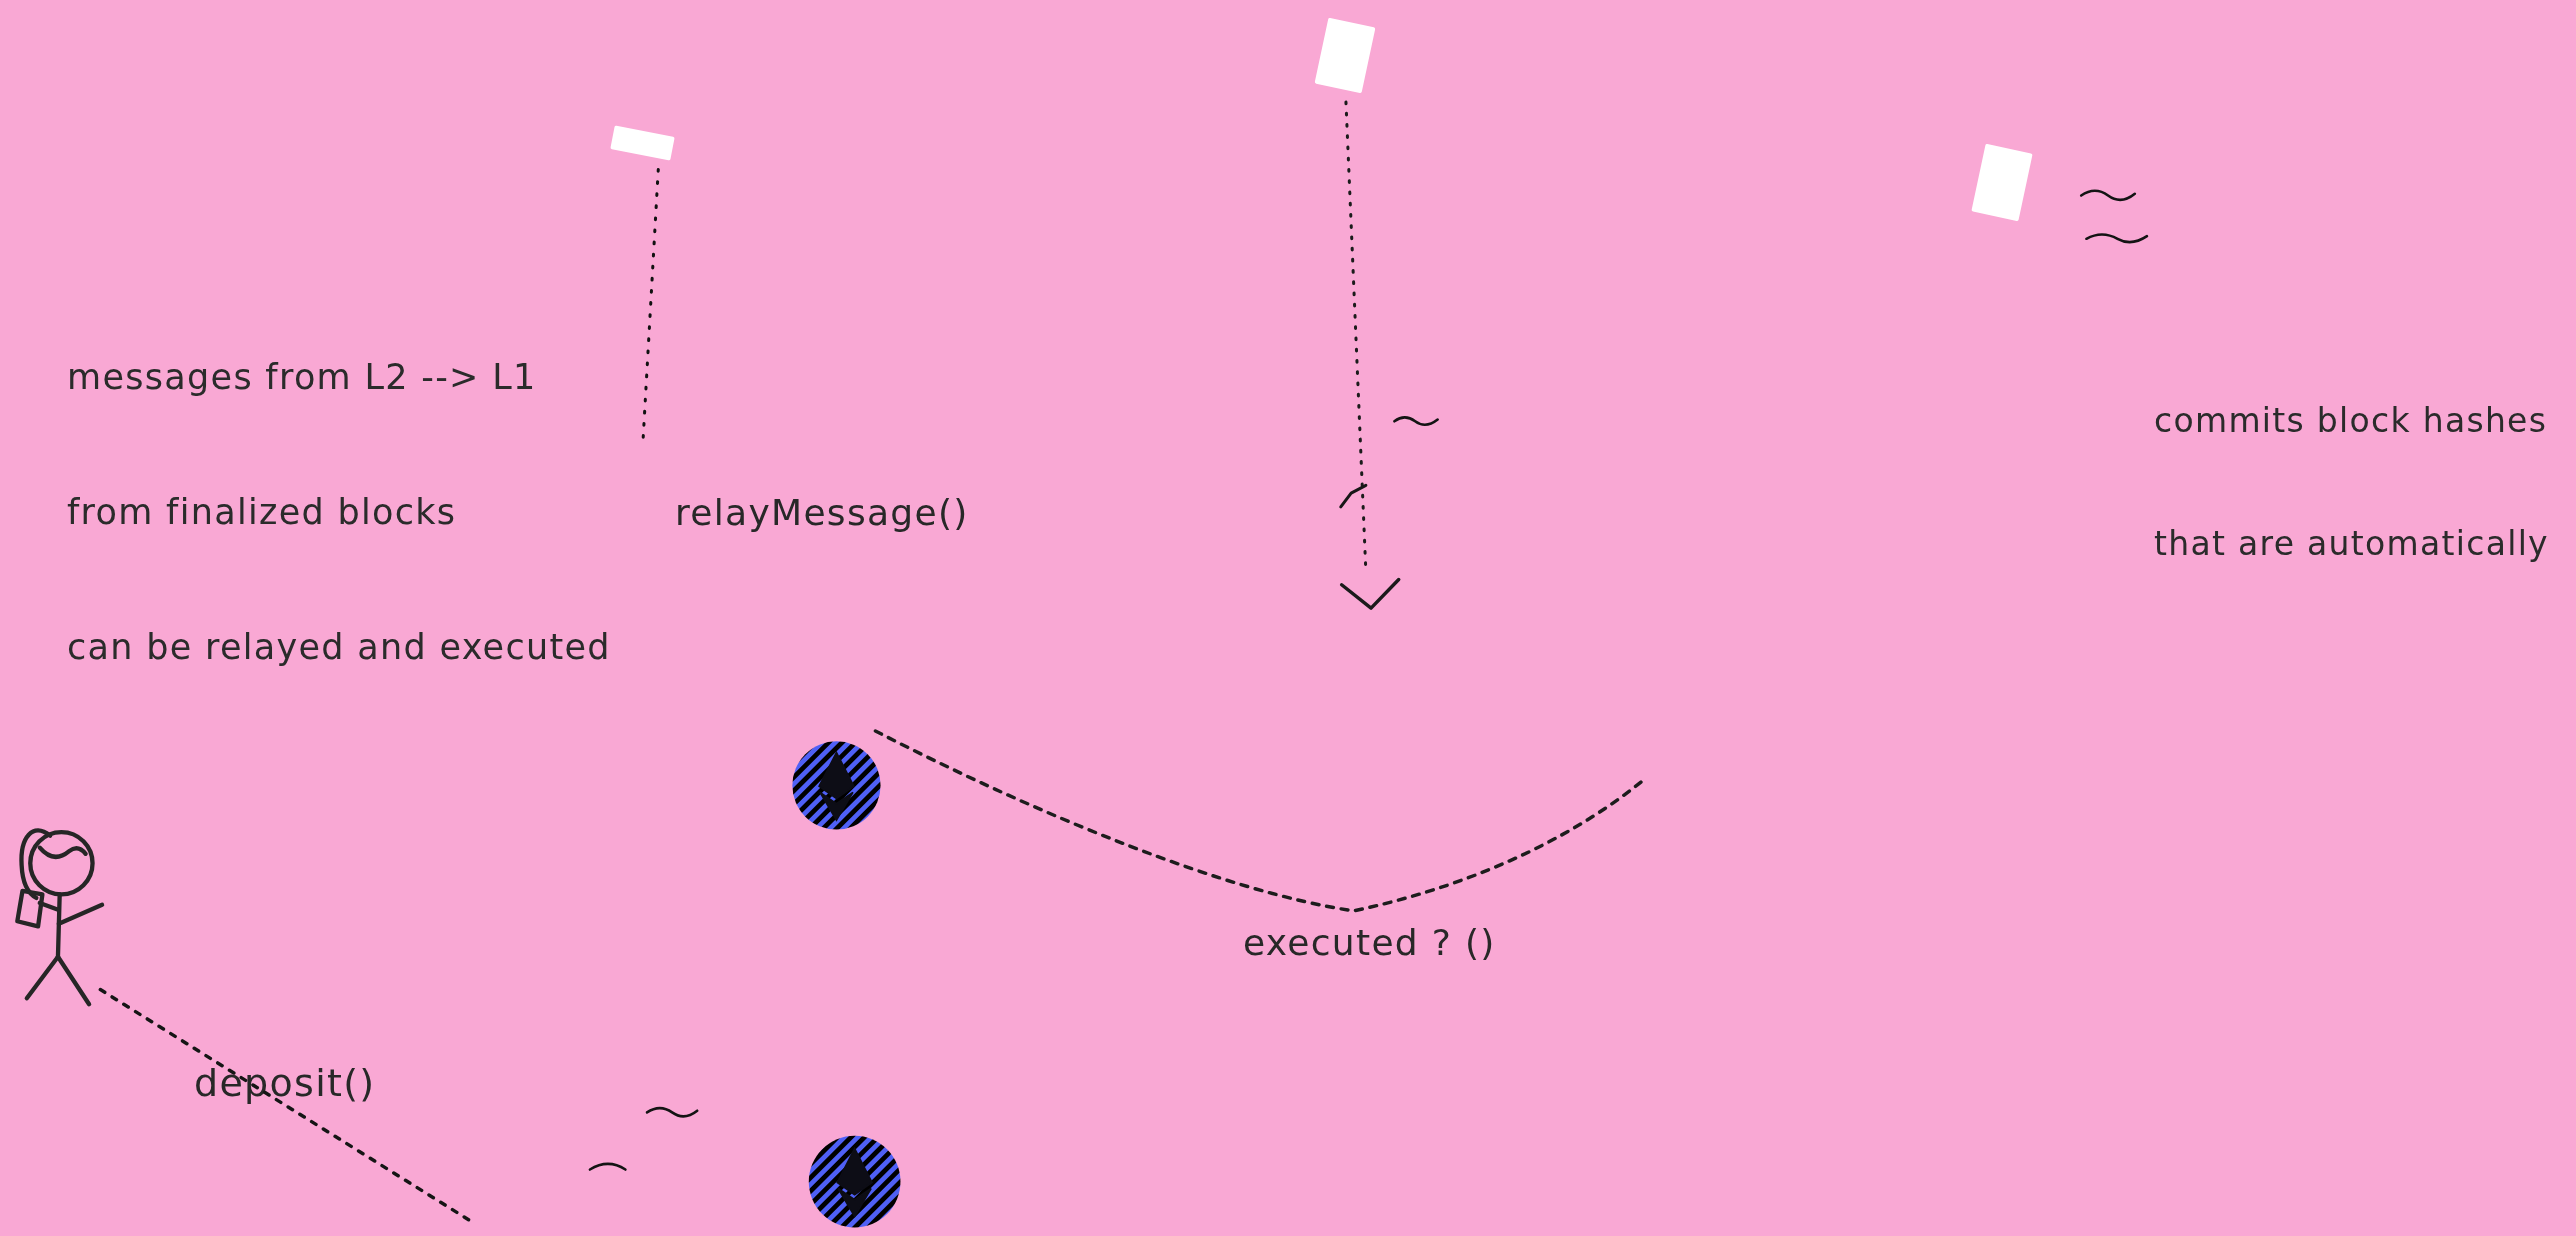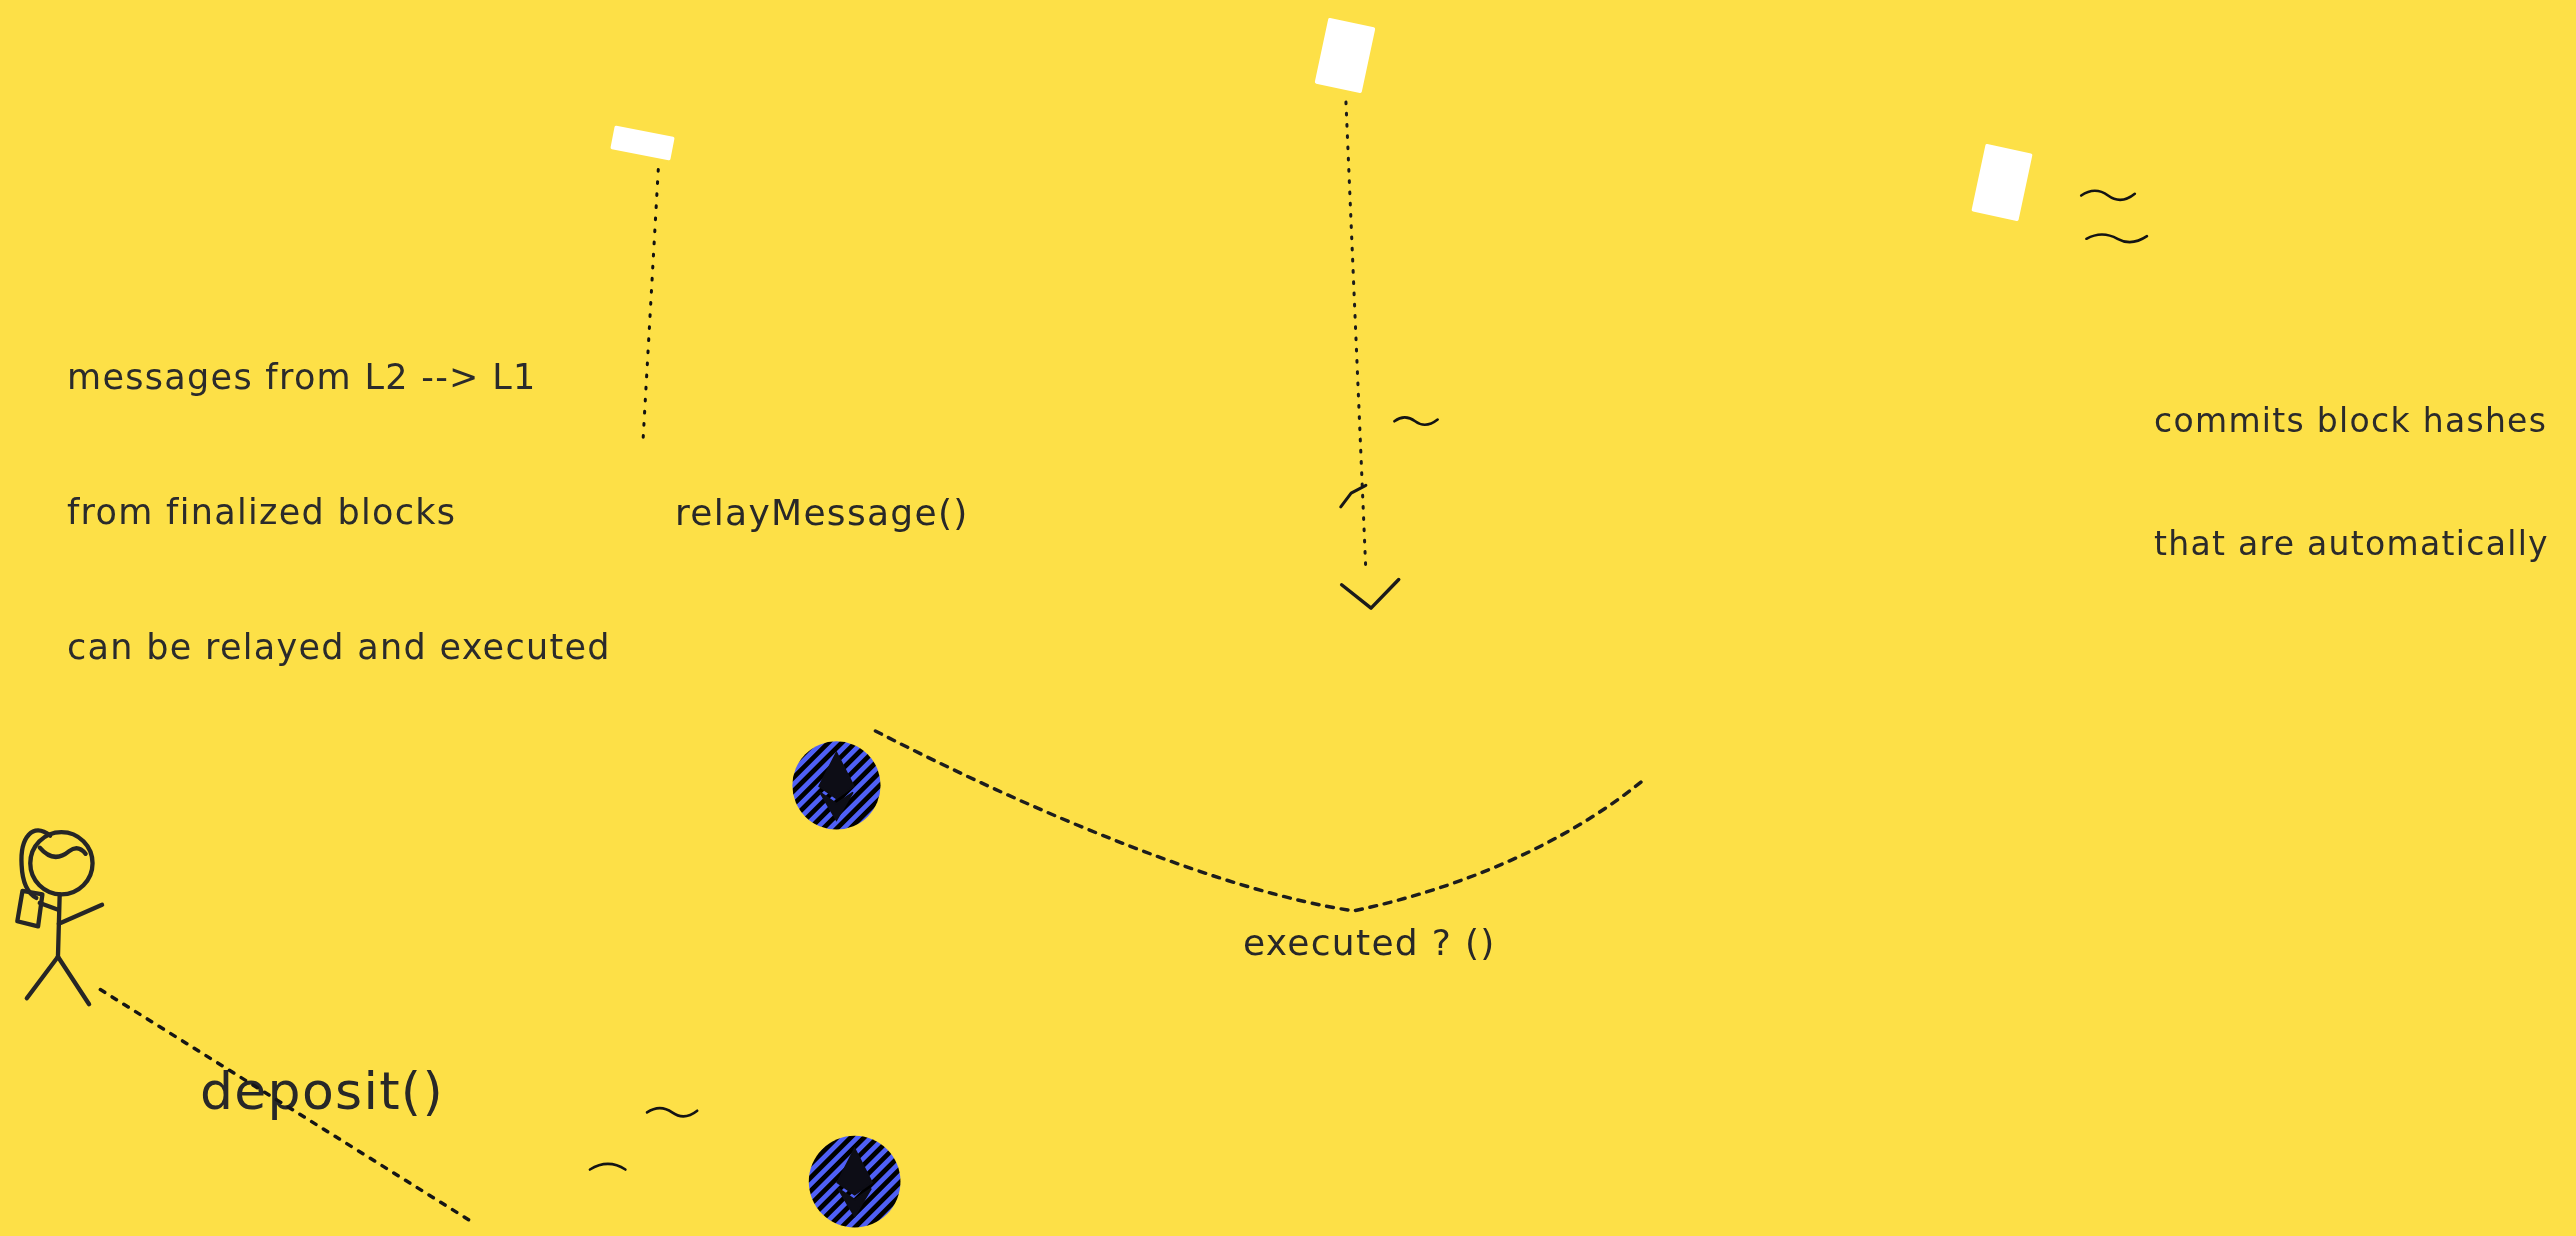--- a/index.html
+++ b/index.html
@@ -1,38 +1,38 @@
 <!DOCTYPE html>
 <html style="font-size:14px"><head>
 <meta charset="utf-8">
 <style>
   html,body{margin:0;padding:0;background:#000;}
   body{width:2576px;height:1237px;overflow:hidden;
        font-family:"DejaVu Sans",sans-serif;}
-  .canvas{position:absolute;left:0;top:0;width:2576px;height:1237px;background:#fde047;}
+  .canvas{position:absolute;left:0;top:0;width:2576px;height:1237px;background:#f9a8d4;}
 
   
   .note{position:absolute;color:#2b2b2b;font-size:35px;line-height:45px;
         letter-spacing:1.3px;white-space:pre;}
   .note .ln{display:block;}
   .fn-label{position:absolute;color:#282828;font-size:36px;letter-spacing:1.3px;white-space:pre;}
 
   
   .paper{position:absolute;background:#ffffff;border-radius:1.7px;}
   .paper1{left:612px;top:131px;width:61px;height:24px;transform:rotate(11deg);}
   .paper2{left:1321px;top:21.6px;width:48px;height:67px;transform:rotate(12deg);}
   .paper3{left:1978px;top:148px;width:48px;height:69px;transform:rotate(12deg);}
 
   .overlay{position:absolute;left:0;top:0;width:2576px;height:1237px;}
 
   .msg-note{left:67px;top:265px;}
   .commits-note{left:2154px;top:318px;font-size:33px;line-height:41px;}
   .relay-label{left:675px;top:492px;}
   .finalized-label{left:1243px;top:922px;}
-  .deposit-label{left:200px;top:1061px;font-size:52px;}
+  .deposit-label{left:194px;top:1061px;font-size:38px;}
 </style>
 </head>
 <body>
 
 <div class="canvas">
 
   <div class="note msg-note">
     <span class="ln">messages from L2 --&gt; L1</span>
     <span class="ln">from finalized blocks</span>
     <span class="ln">can be relayed and executed</span>

